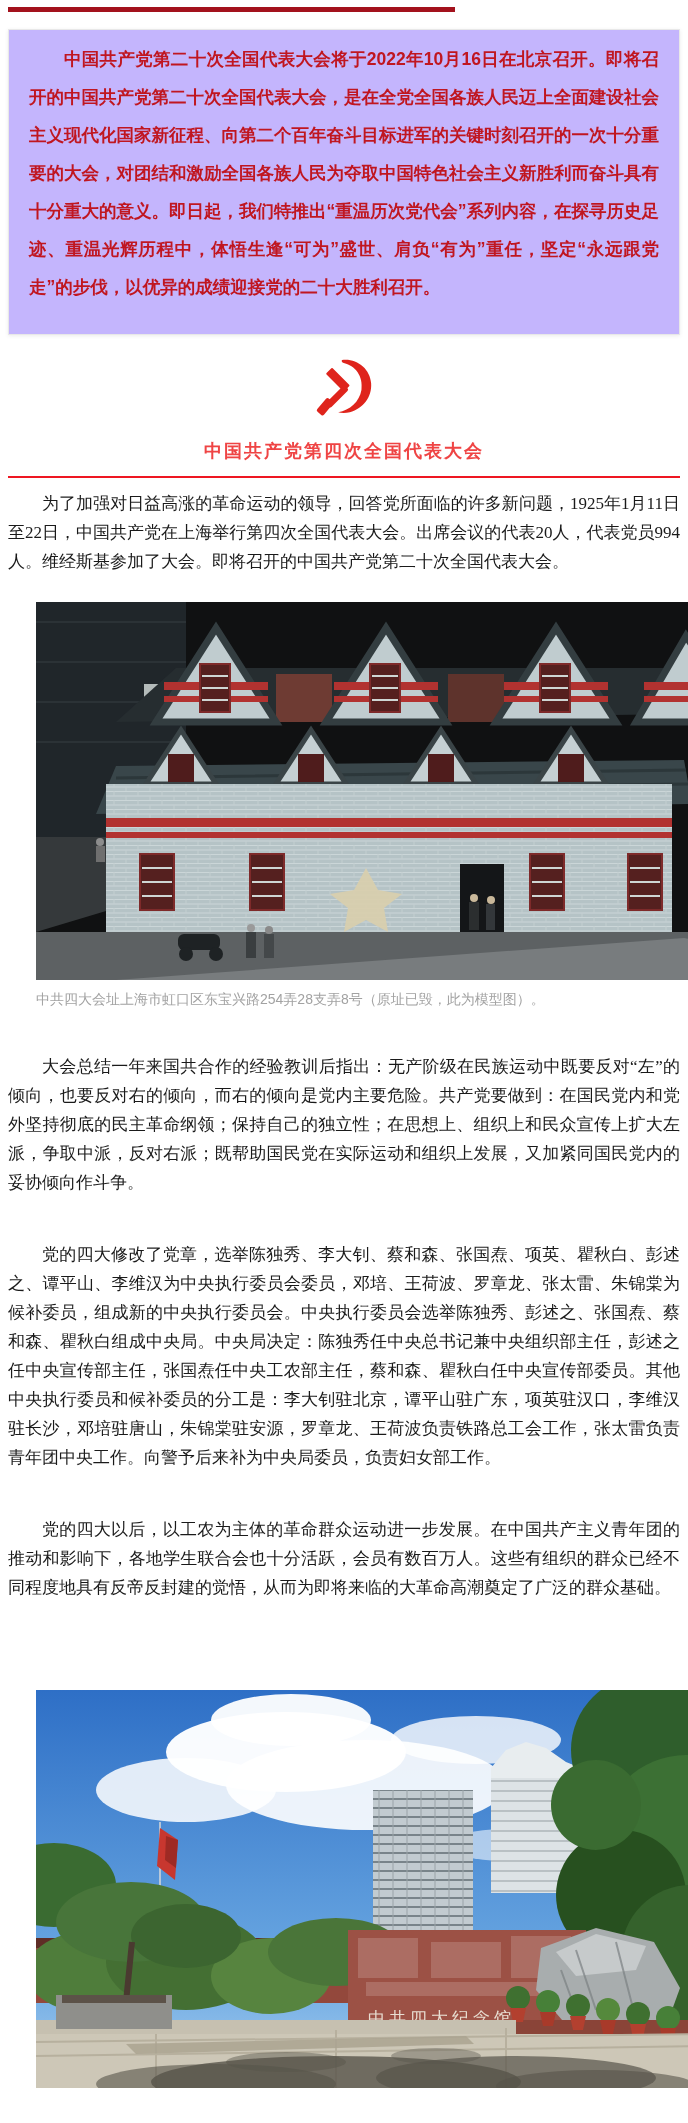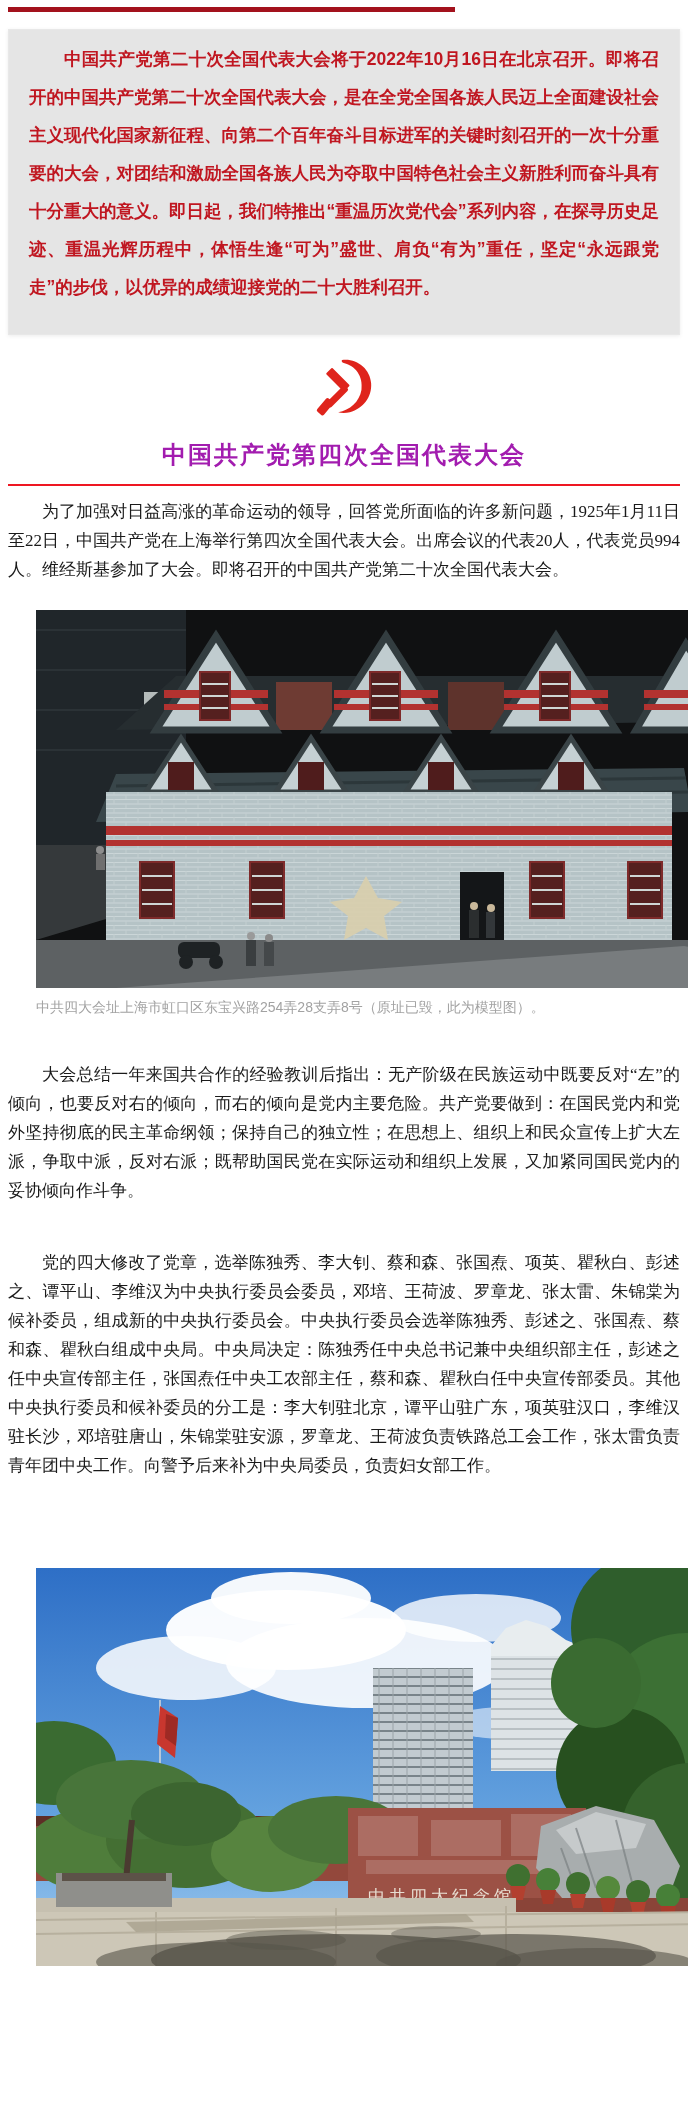--- a/index.html
+++ b/index.html
@@ -10,43 +10,43 @@
     color:#1a1a1a;
   }
   .page { width:672px; margin:0 auto; padding-bottom:10px; }
 
   .top-bar { width:447px; height:5px; background:#a3121d; margin:7px 0 0 0; }
 
   .intro-box {
     margin-top:17px;
     border:1px solid #e8e8e8;
     box-shadow:0 1px 4px rgba(0,0,0,.08);
-    background:#e5e5e5;
+    background:#c4b5fd;
     padding:10px 20px 28px 20px;
   }
   .intro-box p {
     font-family:"Liberation Sans","DejaVu Sans",sans-serif;
     font-weight:700;
     font-size:17.5px;
     line-height:38px;
     color:#c01620;
     text-indent:2em;
     text-align:justify;
   }
 
   .emblem-wrap { text-align:center; margin-top:22px; }
   .emblem-wrap svg { display:inline-block; }
 
   .article-title {
     margin-top:16px;
     text-align:center;
-    font-size:24px;
+    font-size:18px;
     font-weight:700;
     letter-spacing:2px;
-    color:#a21caf;
+    color:#ef4444;
     font-family:"Liberation Serif","DejaVu Serif",serif;
   }
 
   .red-divider { border:none; border-top:2px solid #ee1722; margin-top:13px; }
 
   .body-para {
     margin-top:43px;
     font-size:17px;
     line-height:29px;
     text-indent:2em;
@@ -191,20 +191,21 @@
           <rect x="210" y="330" width="10" height="26" fill="#3a3e40"></rect>
         <circle cx="233" cy="328" r="4" fill="#8a8a8a"></circle>
           <rect x="228" y="332" width="10" height="24" fill="#44484a"></rect>
       </g>
     </svg>
     <figcaption>中共四大会址上海市虹口区东宝兴路254弄28支弄8号（原址已毁，此为模型图）。</figcaption>
   </figure>
 
   <p class="body-para">大会总结一年来国共合作的经验教训后指出：无产阶级在民族运动中既要反对“左”的倾向，也要反对右的倾向，而右的倾向是党内主要危险。共产党要做到：在国民党内和党外坚持彻底的民主革命纲领；保持自己的独立性；在思想上、组织上和民众宣传上扩大左派，争取中派，反对右派；既帮助国民党在实际运动和组织上发展，又加紧同国民党内的妥协倾向作斗争。</p>
   <p class="body-para">党的四大修改了党章，选举陈独秀、李大钊、蔡和森、张国焘、项英、瞿秋白、彭述之、谭平山、李维汉为中央执行委员会委员，邓培、王荷波、罗章龙、张太雷、朱锦棠为候补委员，组成新的中央执行委员会。中央执行委员会选举陈独秀、彭述之、张国焘、蔡和森、瞿秋白组成中央局。中央局决定：陈独秀任中央总书记兼中央组织部主任，彭述之任中央宣传部主任，张国焘任中央工农部主任，蔡和森、瞿秋白任中央宣传部委员。其他中央执行委员和候补委员的分工是：李大钊驻北京，谭平山驻广东，项英驻汉口，李维汉驻长沙，邓培驻唐山，朱锦棠驻安源，罗章龙、王荷波负责铁路总工会工作，张太雷负责青年团中央工作。向警予后来补为中央局委员，负责妇女部工作。</p>
+  <p class="body-para">党的四大以后，以工农为主体的革命群众运动进一步发展。在中国共产主义青年团的推动和影响下，各地学生联合会也十分活跃，会员有数百万人。这些有组织的群众已经不同程度地具有反帝反封建的觉悟，从而为即将来临的大革命高潮奠定了广泛的群众基础。</p>
 
   <figure class="fig-gap">
     <svg width="668" height="398" viewBox="0 0 668 398" role="img">
       <defs>
         <linearGradient id="sky" x1="0" y1="0" x2="0" y2="1">
           <stop offset="0" stop-color="#2e6fc6"></stop>
           <stop offset="0.7" stop-color="#6aa8e2"></stop>
           <stop offset="1" stop-color="#a8cdef"></stop>
         </linearGradient>
         <pattern id="win1" width="14" height="9" patternUnits="userSpaceOnUse">

